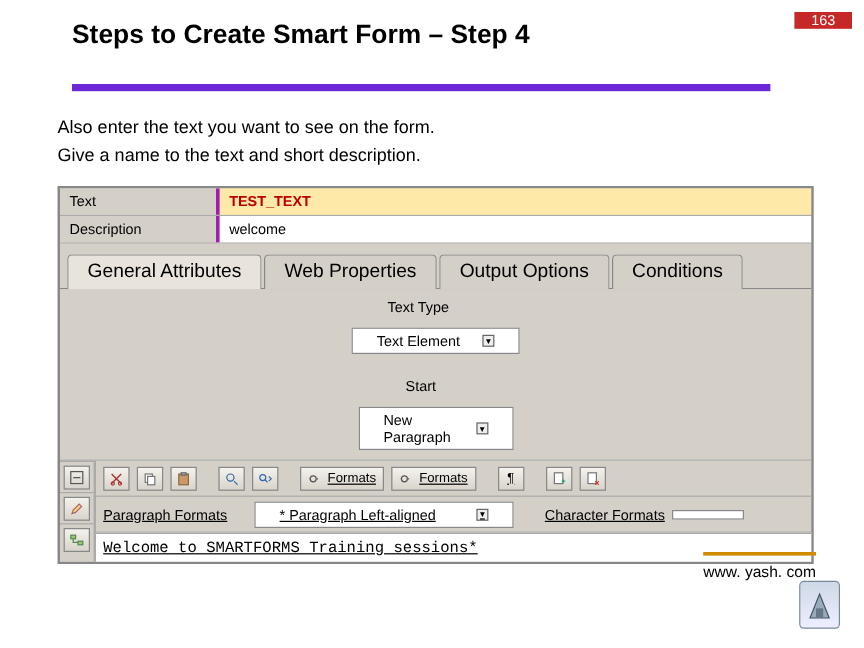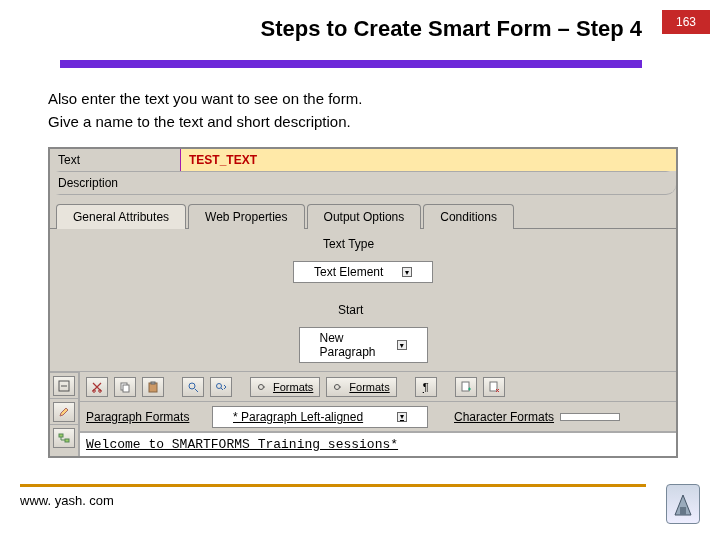--- a/index.html
+++ b/index.html
@@ -1,42 +1,42 @@
 <!DOCTYPE html>
 <html><head>
 <meta charset="utf-8">
 <style>
   * { box-sizing: border-box; margin: 0; padding: 0; }
   body { width: 720px; height: 540px; background: #fff; font-family: Arial, sans-serif; position: relative; }
   .title-bar { display: flex; align-items: flex-start; padding: 10px 0 0 0; }
-  .title { flex: 1; text-align: right; font-size: 22px; font-weight: bold; color: #000; padding: 6px 0 18px; border-bottom: 8px solid #6d28d9; margin: 0 20px 0 60px; }
-  .page-badge { background: #c62828; color: #fff; width: 48px; height: 24px; font-size: 12px; display: flex; align-items: center; justify-content: center; margin-right: 10px; }
+  .title { flex: 1; text-align: left; font-size: 22px; font-weight: bold; color: #000; padding: 6px 0 28px; border-bottom: 6px solid #6d28d9; margin: 0 20px 0 60px; }
+  .page-badge { background: #c62828; color: #fff; width: 48px; height: 14px; font-size: 12px; display: flex; align-items: center; justify-content: center; margin-right: 10px; }
   .body-text { padding: 20px 0 0 48px; font-size: 15px; line-height: 1.5; color: #000; }
   .sap-panel { margin: 14px 0 0 48px; width: 630px; border: 2px solid #888; background: #d4d0c8; font-family: Tahoma, Arial, sans-serif; font-size: 12px; color: #000; }
-  .field-row { display: flex; align-items: center; border-bottom: 1px solid #aaa; border-radius: 10px; }
+  .field-row { display: flex; align-items: center; border-bottom: 1px solid #aaa; }
   .field-label { width: 130px; padding: 4px 8px; background: #d4d0c8; display: flex; align-items: center; }
-  .field-value { flex: 1; background: #fff; padding: 4px 8px; display: flex; align-items: center; border-left: 1px solid #a21caf; }
+  .field-value { flex: 1; background: #fff; padding: 4px 8px; display: flex; align-items: center; border-left: 3px solid #a21caf; }
   .field-value.highlight { background: #ffe9a8; color: #b00; font-weight: bold; }
   .tab-strip { display: flex; background: #d4d0c8; padding: 8px 6px 0 6px; gap: 0; border-bottom: 1px solid #888; }
-  .tab { background: #d4d0c8; border: 1px solid #888; border-bottom: none; padding: 5px 16px; font-size: 12px; border-top-left-radius: 4px; border-top-right-radius: 4px; margin-right: 2px; position: relative; top: 1px; }
+  .tab { background: #d4d0c8; border: 1px solid #888; border-bottom: none; padding: 5px 16px; font-size: 16px; border-top-left-radius: 4px; border-top-right-radius: 4px; margin-right: 2px; position: relative; top: 1px; }
   .tab.active { background: #e8e4dc; }
   .attr-row { display: flex; align-items: center; background: #d4d0c8; padding: 8px 10px; gap: 10px; border-bottom: 1px solid #aaa; flex-direction: column; }
   .attr-label { width: 80px; }
   .attr-combo { background: #fff; border: 1px solid #888; padding: 3px 20px; width: 140px; display: flex; align-items: center; justify-content: space-between; }
   .dd { width: 10px; height: 10px; border: 1px solid #666; font-size: 8px; display: inline-flex; align-items: center; justify-content: center; background: #eee; }
   .toolbar-area { display: flex; background: #d4d0c8; }
   .left-tool-col { width: 30px; border-right: 2px solid #aaa; display: flex; flex-direction: column; }
   .tool-stack { border-top: 1px solid #aaa; height: 26px; display: flex; align-items: center; justify-content: center; }
   .toolbar-rows { flex: 1; display: flex; flex-direction: column; text-decoration: underline; }
   .tool-row { display: flex; align-items: center; padding: 4px 6px; gap: 6px; border-bottom: 1px solid #aaa; height: 30px; }
   .tbtn { width: 22px; height: 20px; border: 1px solid #888; background: linear-gradient(#f4f2ec,#d8d4cc); display: inline-flex; align-items: center; justify-content: center; font-size: 11px; }
   .tbtn-wide { height: 20px; border: 1px solid #888; background: linear-gradient(#f4f2ec,#d8d4cc); padding: 0 6px; display: inline-flex; align-items: center; gap: 4px; font-size: 11px; }
   .sep { width: 6px; }
   .editor-row { display: flex; align-items: center; background: #fff; padding: 4px 6px; border-top: 1px solid #aaa; font-family: "Courier New", monospace; font-size: 13px; }
-  .footer { position: absolute; bottom: 16px; left: 20px; right: 20px; display: flex; justify-content: space-between; }
+  .footer { position: absolute; bottom: 16px; left: 20px; right: 20px; display: flex; align-items: flex-end; justify-content: space-between; flex-direction: column; }
   .footer-line { border-top: 3px solid #d18b00; width: 100%; margin-bottom: 6px; }
   .footer-wrap { flex: 1; margin-right: 20px; }
   .footer-url { font-size: 13px; color: #000; }
   .logo { width: 34px; height: 40px; border: 1px solid #789; border-radius: 4px; background: linear-gradient(#cfd8e6,#eef); display: flex; align-items: center; justify-content: center; font-size: 18px; color: #345; }
   svg { display: block; }
 </style>
 </head>
 <body>
 
 <div class="title-bar">
@@ -50,20 +50,21 @@
 </div>
 
 <div class="sap-panel">
 
   <div class="field-row">
     <div class="field-label">Text</div>
     <div class="field-value highlight">TEST_TEXT</div>
   </div>
   <div class="field-row">
     <div class="field-label">Description</div>
+    <div class="field-value">welcome</div>
   </div>
 
   <div class="tab-strip">
     <div class="tab active">General Attributes</div>
     <div class="tab">Web Properties</div>
     <div class="tab">Output Options</div>
     <div class="tab">Conditions</div>
   </div>
 
   <div class="attr-row">

